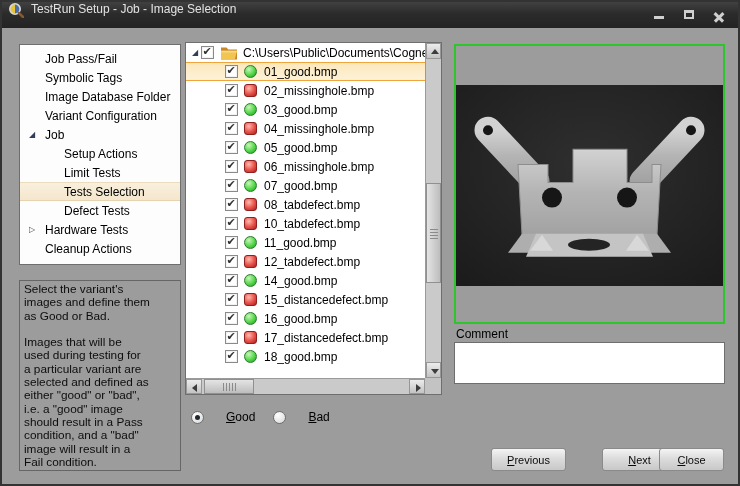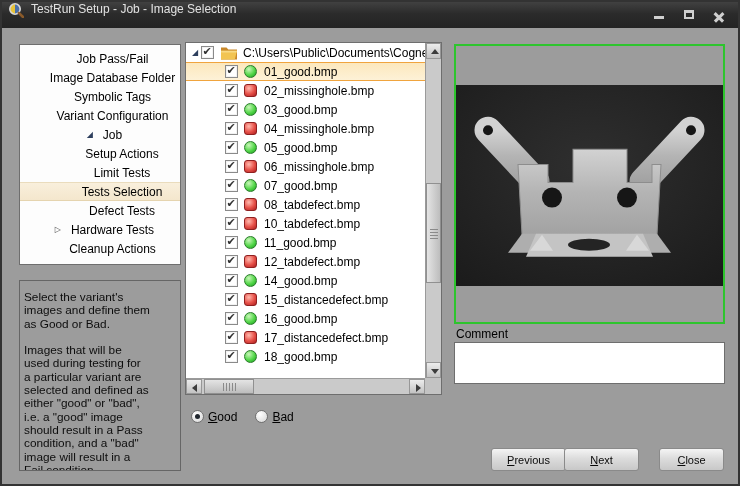--- a/index.html
+++ b/index.html
@@ -15,31 +15,31 @@
   .win-btn { width:26px; height:19px; position:relative; cursor:default; }
   .glyph-min { position:absolute; left:8px; top:11px; width:10px; height:3px; background:#cfcfcf; }
   .glyph-max { position:absolute; left:8px; top:5px; width:10px; height:9px; border:2px solid #cfcfcf; border-top-width:3px; }
   .glyph-close-a,.glyph-close-b { position:absolute; left:7px; top:11px; width:12px; height:2.5px; background:#cfcfcf; }
   .glyph-close-a { transform:rotate(45deg); } .glyph-close-b { transform:rotate(-45deg); }
 
   
   #nav-panel { position:absolute; left:17px; top:42px; width:162px; height:221px;
     background:#fdfdfd; border:1px solid #6e6e6e; padding-top:4px; overflow:hidden; }
   .nav-row { height:19px; display:flex; align-items:center; font-size:12px; color:#000;
-    border-top:1px solid transparent; border-bottom:1px solid transparent; cursor:default;justify-content:center; }
+    border-top:1px solid transparent; border-bottom:1px solid transparent; cursor:default; }
   .nav-exp { width:12px; margin-left:6px; font-size:8px; text-align:center; flex:none; }
   .exp-expanded .nav-exp::before { content:"◢"; color:#2e3f5e; }
   .exp-collapsed .nav-exp::before { content:"▷"; color:#4a4a4a; }
   .nav-label { margin-left:7px; white-space:nowrap; }
   .lvl1 .nav-label { margin-left:26px; }
   .nav-row.selected { background:linear-gradient(#f9efdc,#f4e7cd); border-top:1px solid #eadcbd; border-bottom:1px solid #e5d4af; }
 
   
   #desc-box { position:absolute; left:17px; top:278px; width:162px; height:191px;
-    border:1px solid #666; padding:10px 4px; font-size:11.8px; line-height:13.3px;
+    border:1px solid #666; padding:2px 4px; font-size:11.8px; line-height:13.3px;
     color:#0d0d0d; white-space:pre-line; overflow:hidden; }
 
   
   #list-panel { position:absolute; left:183px; top:40px; width:257px; height:353px;
     background:#fff; border:1px solid #6e6e6e; }
   #list-content { position:absolute; left:0; top:0; right:16px; bottom:16px; overflow:hidden; }
   .trow { height:19px; display:flex; align-items:center; font-size:12px; color:#000;
     border-top:1px solid transparent; border-bottom:1px solid transparent; white-space:nowrap; cursor:default; }
   #root-row { padding-left:3px; }
   .tree-exp { width:12px; font-size:8px; color:#2e3f5e; text-align:center; flex:none; }
@@ -72,40 +72,40 @@
   #hs-right { right:0; top:0; bottom:0; width:16px; }
   #hs-right .tri { left:6px; top:4px; border-top:4px solid transparent; border-bottom:4px solid transparent; border-left:5px solid #3c3c3c; }
   #hs-thumb { position:absolute; left:18px; top:0; bottom:0; width:50px;
     background:linear-gradient(#e4e4e4,#bdbdbd); border:1px solid #909090; }
   #hs-thumb::after { content:""; position:absolute; top:3px; left:18px; height:8px; width:13px;
     background:repeating-linear-gradient(90deg,#8a8a8a 0 1px,transparent 1px 3px); }
   #sb-corner { position:absolute; right:0; bottom:0; width:16px; height:16px; background:#c3c3c3; }
 
   
   #radio-row { position:absolute; left:189px; top:408px; display:flex; align-items:center; gap:18px; }
-  .radio-item { display:flex; gap:4px; font-size:12px; color:#000; cursor:default; }
+  .radio-item { display:flex; align-items:center; gap:22px; font-size:12px; color:#000; cursor:default; }
   .radio-circle { width:13px; height:13px; border-radius:50%; border:1px solid #707070;
     background:radial-gradient(circle at 35% 30%, #ffffff, #d5d5d5); position:relative; flex:none; }
   .radio-item.on .radio-circle::after { content:""; position:absolute; left:3px; top:3px; width:5px; height:5px;
     border-radius:50%; background:#20262e; }
 
   
   #preview-box { position:absolute; left:452px; top:42px; width:271px; height:280px;
     border:2px solid #2dc52d; background:#9c9c9c; }
   #photo { position:absolute; left:0; top:39px; width:267px; height:201px; }
   #comment-label { position:absolute; left:454px; top:325px; font-size:12px; color:#000; }
   #comment-box { position:absolute; left:452px; top:340px; width:271px; height:42px;
     background:#fff; border:1px solid #6e6e6e; resize:none; font-family:inherit; font-size:12px; }
 
   
   .dlg-btn { position:absolute; top:446px; height:23px; font-size:11px; color:#0a0a0a;
     background:linear-gradient(#f4f4f4,#dcdcdc 45%,#c8c8c8); border:1px solid #8a8a8a; border-radius:3px;
     font-family:inherit; cursor:default; }
   #btn-previous { left:489px; width:75px; }
-  #btn-next { left:562px; width:75px; }
+  #btn-next { left:600px; width:75px; }
   #btn-close { left:657px; width:65px; }
 </style>
 </head>
 <body>
 
 <div id="window">
 
   <div id="titlebar">
     <svg id="title-icon" viewBox="0 0 16 16">
       <circle cx="7" cy="7" r="5" fill="#e7c33a"></circle>
@@ -129,25 +129,25 @@
   </div>
 
   <div id="nav-panel">
 
   <div class="nav-row">
         <span class="nav-exp"></span>
         <span class="nav-label">Job Pass/Fail</span>
       </div>
       <div class="nav-row">
         <span class="nav-exp"></span>
+        <span class="nav-label">Symbolic Tags</span>
+      </div>
+      <div class="nav-row">
+        <span class="nav-exp"></span>
         <span class="nav-label">Image Database Folder</span>
-      </div>
-      <div class="nav-row">
-        <span class="nav-exp"></span>
-        <span class="nav-label">Symbolic Tags</span>
       </div>
       <div class="nav-row">
         <span class="nav-exp"></span>
         <span class="nav-label">Variant Configuration</span>
       </div>
       <div class="nav-row exp-expanded">
         <span class="nav-exp"></span>
         <span class="nav-label">Job</span>
       </div>
       <div class="nav-row lvl1">

